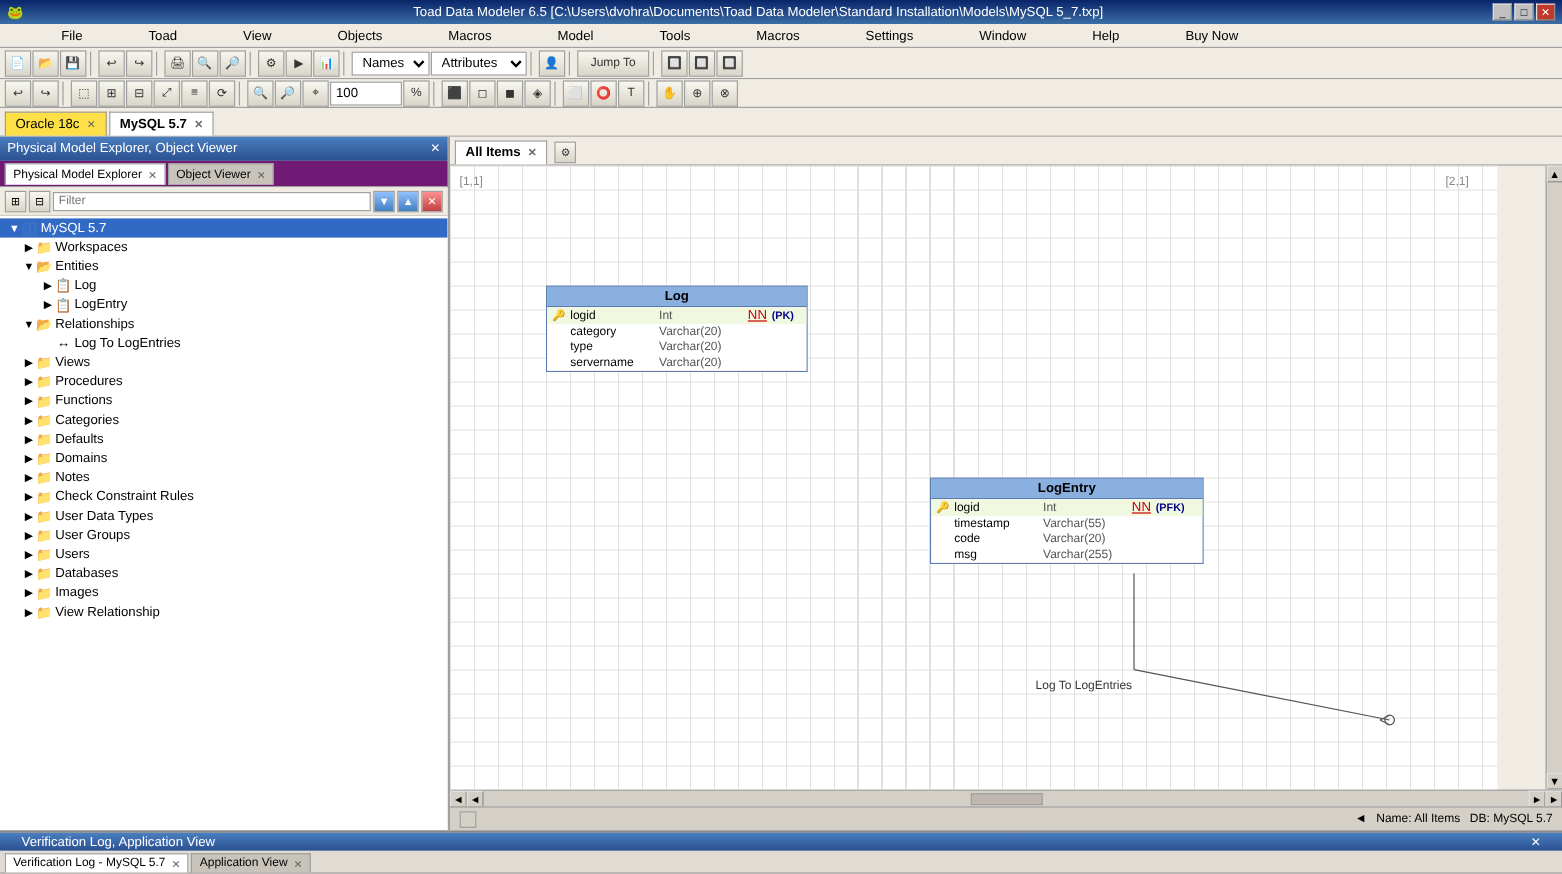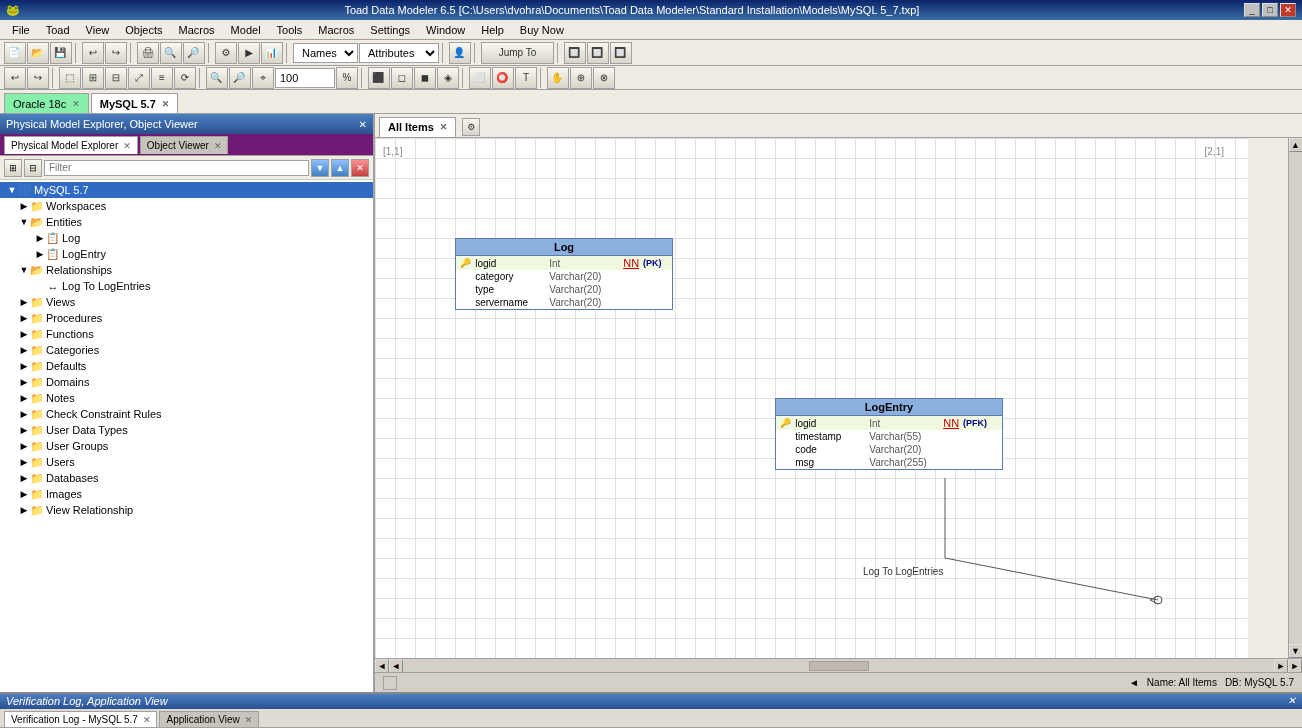--- a/index.html
+++ b/index.html
@@ -28,20 +28,21 @@
       height: 20px;
       display: flex;
       align-items: center;
       padding: 0 4px;
     }
     .menu-item {
       padding: 2px 8px;
       font-size: 11px;
       cursor: pointer;
       color: #000;
+      margin-left: 39px;
     }
     .toolbar {
       display: flex;
       align-items: center;
       padding: 2px 4px;
       gap: 1px;
       height: 26px;
     }
     .toolbar-btn {
       width: 22px; height: 22px;
@@ -68,21 +69,21 @@
       align-items: flex-end;
       background: #f0ece4;
       padding: 2px 4px 0;
       border-bottom: 1px solid #a0a0a0;
       height: 24px;
     }
     .tab {
       display: flex;
       align-items: center;
       padding: 2px 8px;
-      background: #86efac;
+      background: #fde047;
       border: 1px solid #a0a0a0;
       border-bottom: none;
       font-size: 11px;
       cursor: pointer;
       height: 20px;
       margin-right: 2px;
       gap: 4px;
     }
     .tab.active {
       background: white;
@@ -288,26 +289,25 @@
       height: 36px;
       border-top: 2px solid #888;
       background: #f0ece4;
       display: flex;
       flex-direction: column;
     }
     .bottom-panel-header {
       background: linear-gradient(to bottom, #4a7fc0, #2a5090);
       color: white;
       font-size: 11px;
-      padding: 1px 6px;
+      padding: 1px 18px;
       display: flex;
       justify-content: space-between;
-      align-items: flex-start;
+      align-items: center;
       height: 16px;
-      font-style: italic;
     }
     .bottom-tab-bar {
       display: flex;
       background: #e0dcd4;
       padding: 0 4px;
       align-items: flex-end;
       height: 20px;
       border-bottom: 1px solid #a0a0a0;
     }
     .bottom-tab {
@@ -378,21 +378,21 @@
   <div class="toolbar-sep"></div>
   <select class="toolbar-dropdown">
     <option>Names</option>
   </select>
   <select class="toolbar-dropdown" style="min-width:80px;">
     <option>Attributes</option>
   </select>
   <div class="toolbar-sep"></div>
   <div class="toolbar-btn">👤</div>
   <div class="toolbar-sep"></div>
-  <div class="toolbar-btn" style="width:73px; font-size:10px;">Jump To</div>
+  <div class="toolbar-btn" style="width:60px; font-size:10px;">Jump To</div>
   <div class="toolbar-sep"></div>
   <div class="toolbar-btn">🔲</div>
   <div class="toolbar-btn">🔲</div>
   <div class="toolbar-btn">🔲</div>
 </div>
 
 <div class="toolbar" style="background:#f0ece4; border-bottom:1px solid #a0a0a0; height:24px;">
   <div class="toolbar-btn">↩</div>
   <div class="toolbar-btn">↪</div>
   <div class="toolbar-sep"></div>

